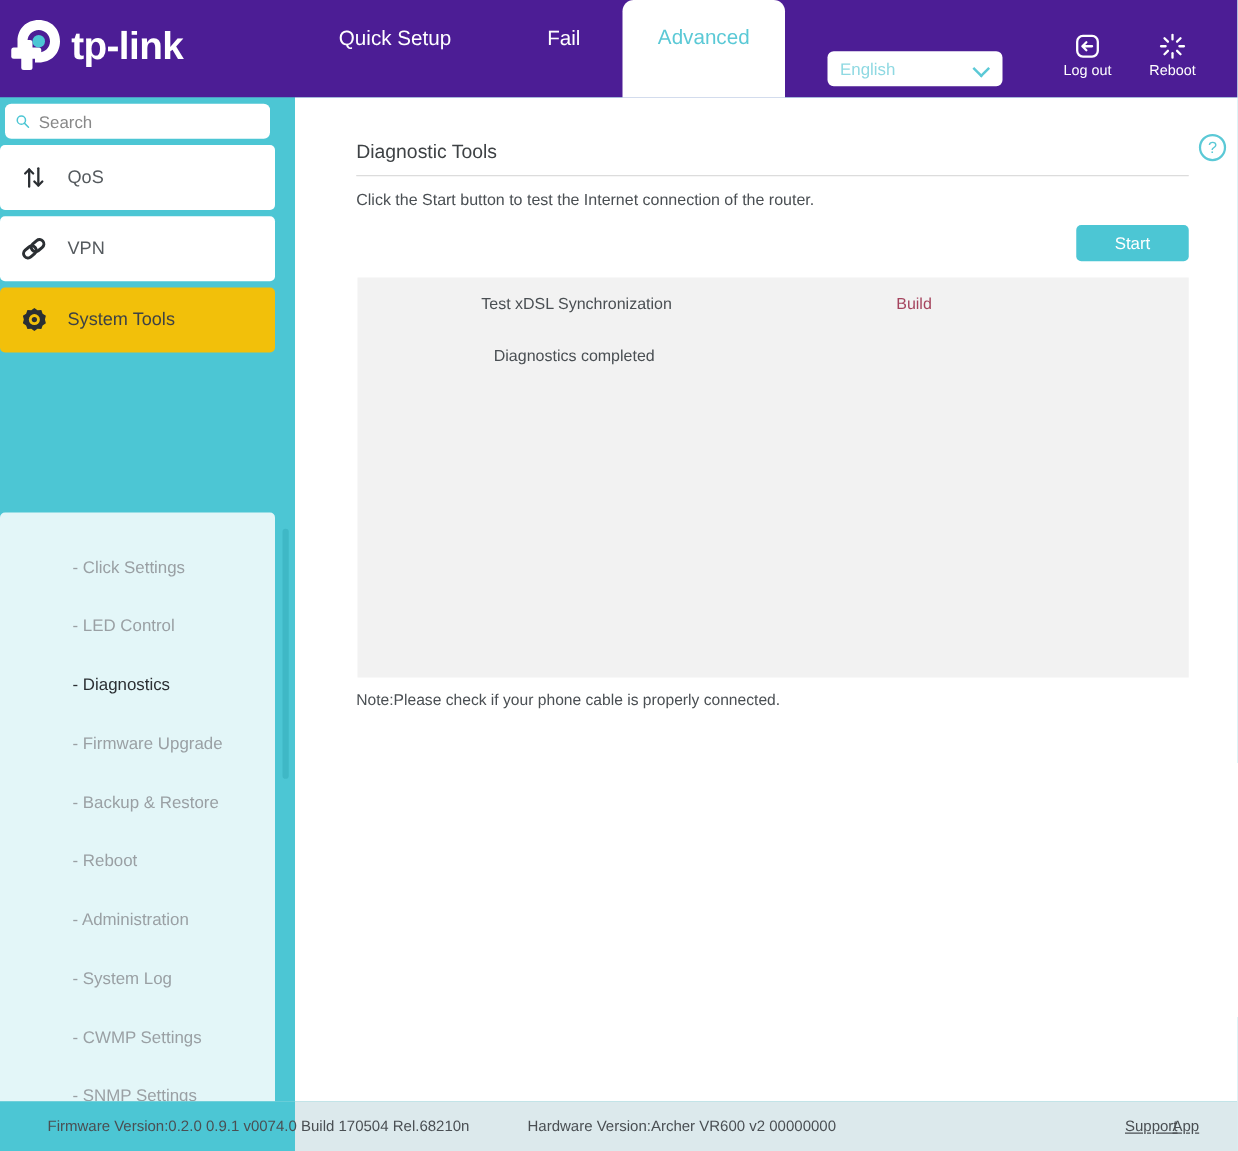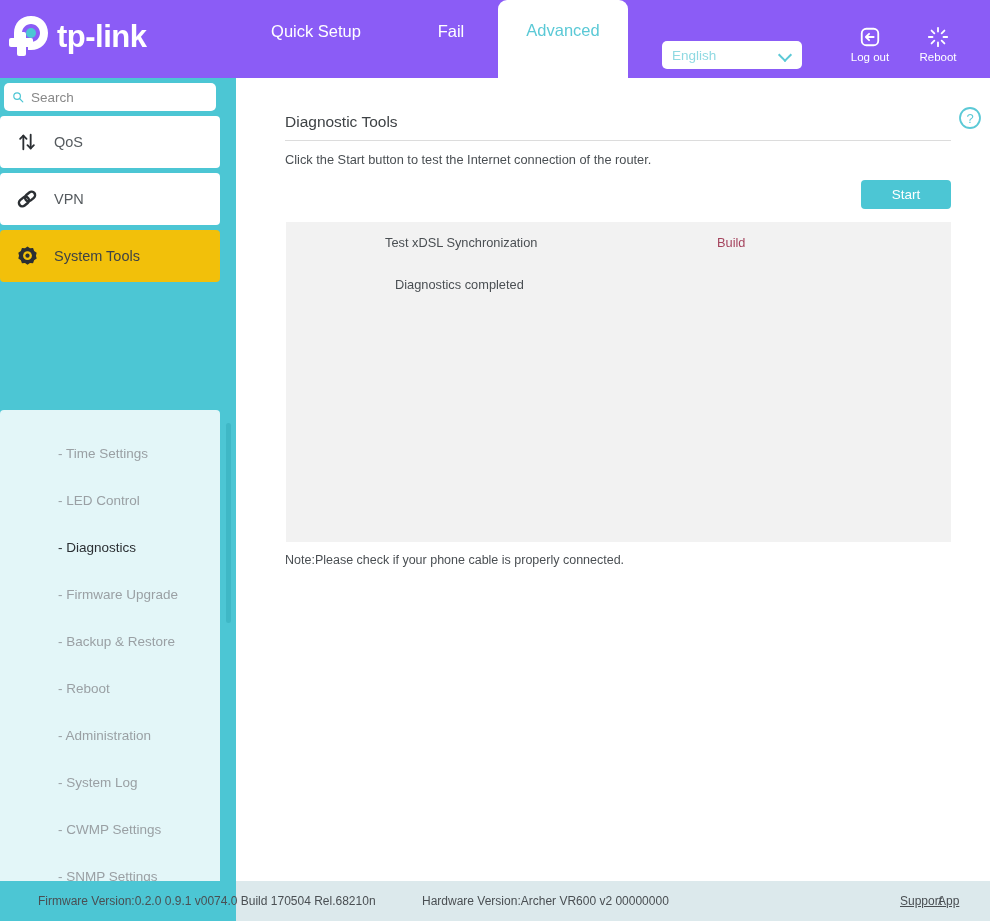--- a/index.html
+++ b/index.html
@@ -7,21 +7,21 @@
     width: 990px; height: 921px;
     font-family: "Liberation Sans", sans-serif;
     background: #ffffff;
     overflow: hidden;
   }
   .app { position: relative; width: 990px; height: 921px; background: #4cc6d4; }
 
   
   .header {
     position: absolute; left: 0; top: 0; width: 990px; height: 78px;
-    background: #8b5cf6;
+    background: #4c1d95;
   }
   .logo { position: absolute; left: 8px; top: 12px; display: flex; align-items: center; }
   .logo svg { display: block; }
   .logo-text {
     color: #ffffff; font-size: 31px; font-weight: bold;
     letter-spacing: -0.5px; margin-left: 3px; line-height: 1;
   }
 
   .navtabs { position: absolute; left: 236px; top: 0; height: 78px; }
   .tab {
@@ -278,21 +278,21 @@
             <path d="M12 1.5 L14.6 3.4 L17.8 3.2 L18.9 6.2 L21.6 8 L20.8 11.1 L21.6 14.2 L18.9 16 L17.8 19 L14.6 18.8 L12 20.7 L9.4 18.8 L6.2 19 L5.1 16 L2.4 14.2 L3.2 11.1 L2.4 8 L5.1 6.2 L6.2 3.2 L9.4 3.4 Z" fill="#2b2f33"></path>
             <circle cx="12" cy="11.1" r="4.6" fill="#f2c00a"></circle>
             <circle cx="12" cy="11.1" r="2.2" fill="#2b2f33"></circle>
           </svg>
         </span>
         <span class="menu-label">System Tools</span>
       </div>
     </div>
 
     <div class="submenu">
-      <div class="sub-item">- Time Settings</div>
+      <div class="sub-item">- Click Settings</div>
       <div class="sub-item">- LED Control</div>
       <div class="sub-item active">- Diagnostics</div>
       <div class="sub-item">- Firmware Upgrade</div>
       <div class="sub-item">- Backup &amp; Restore</div>
       <div class="sub-item">- Reboot</div>
       <div class="sub-item">- Administration</div>
       <div class="sub-item">- System Log</div>
       <div class="sub-item">- CWMP Settings</div>
       <div class="sub-item">- SNMP Settings</div>
       <div class="sub-item">- Traffic Monitor</div>

